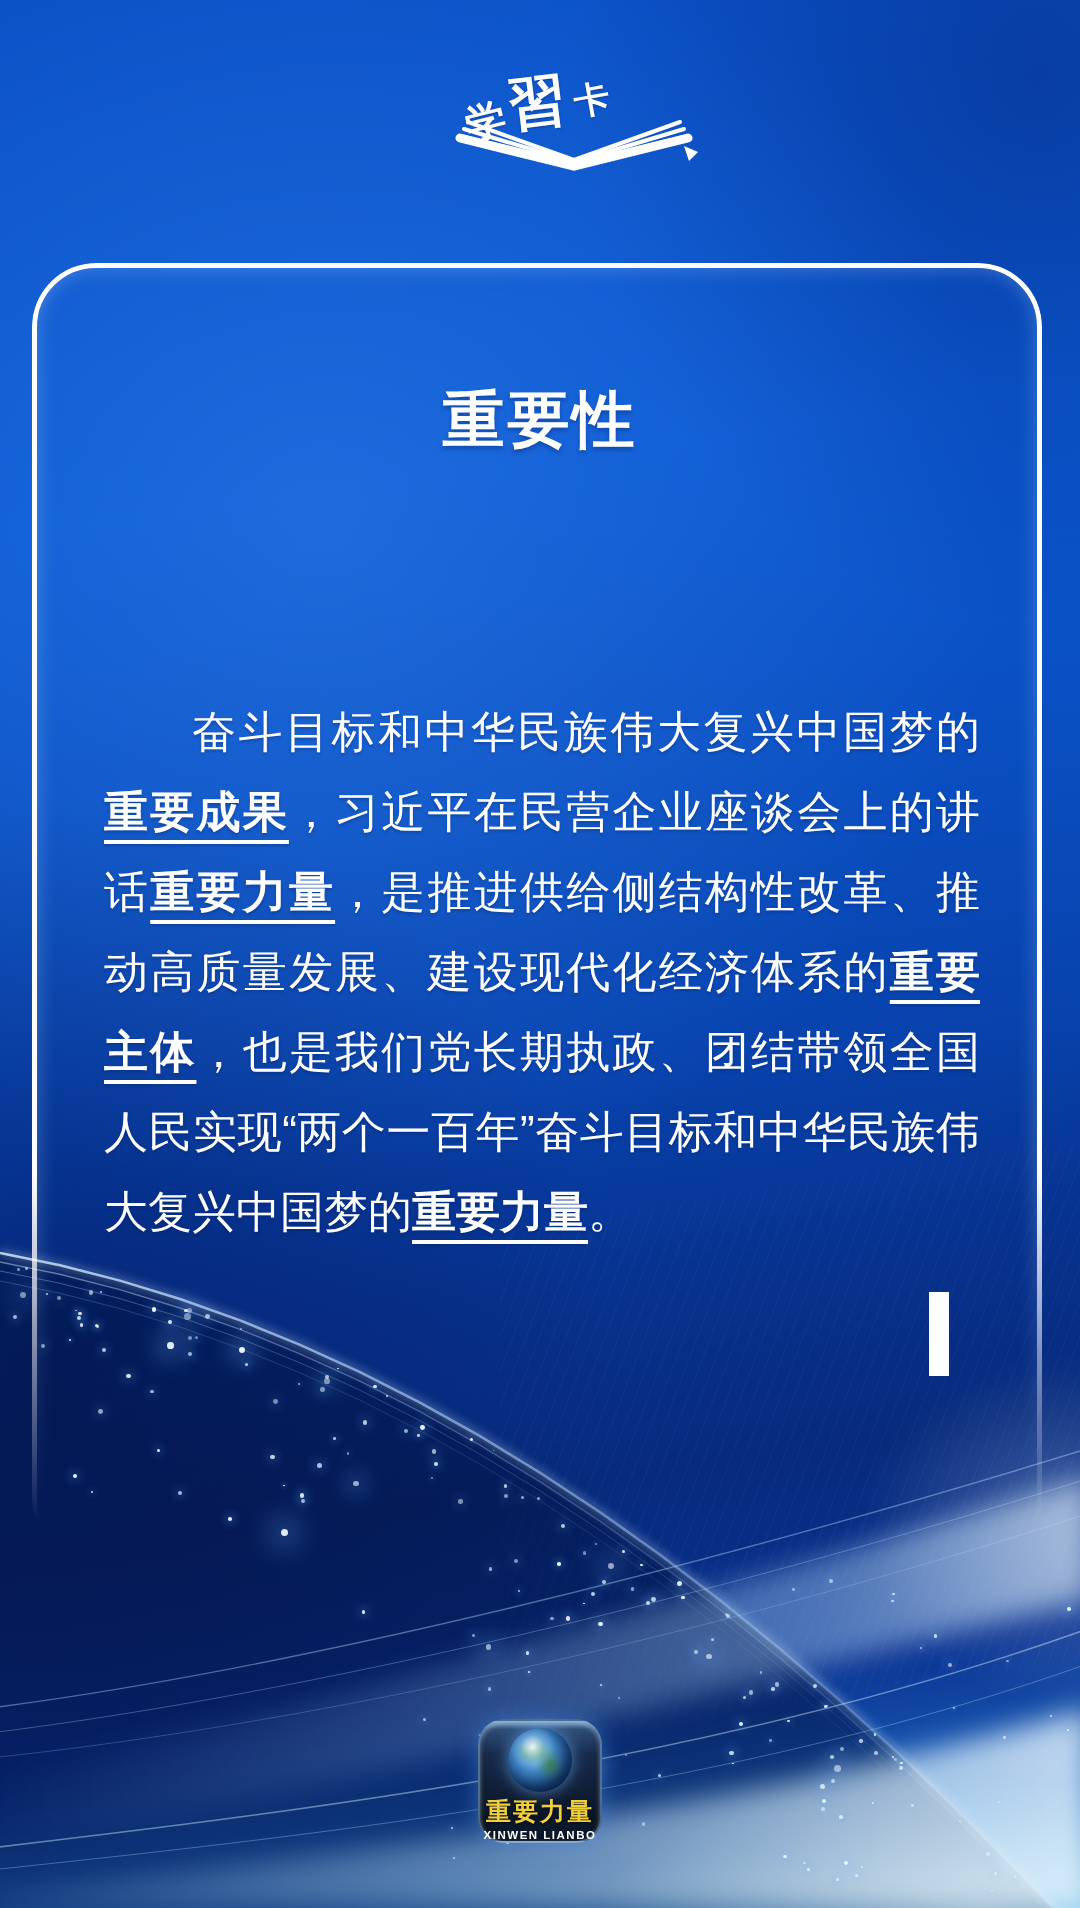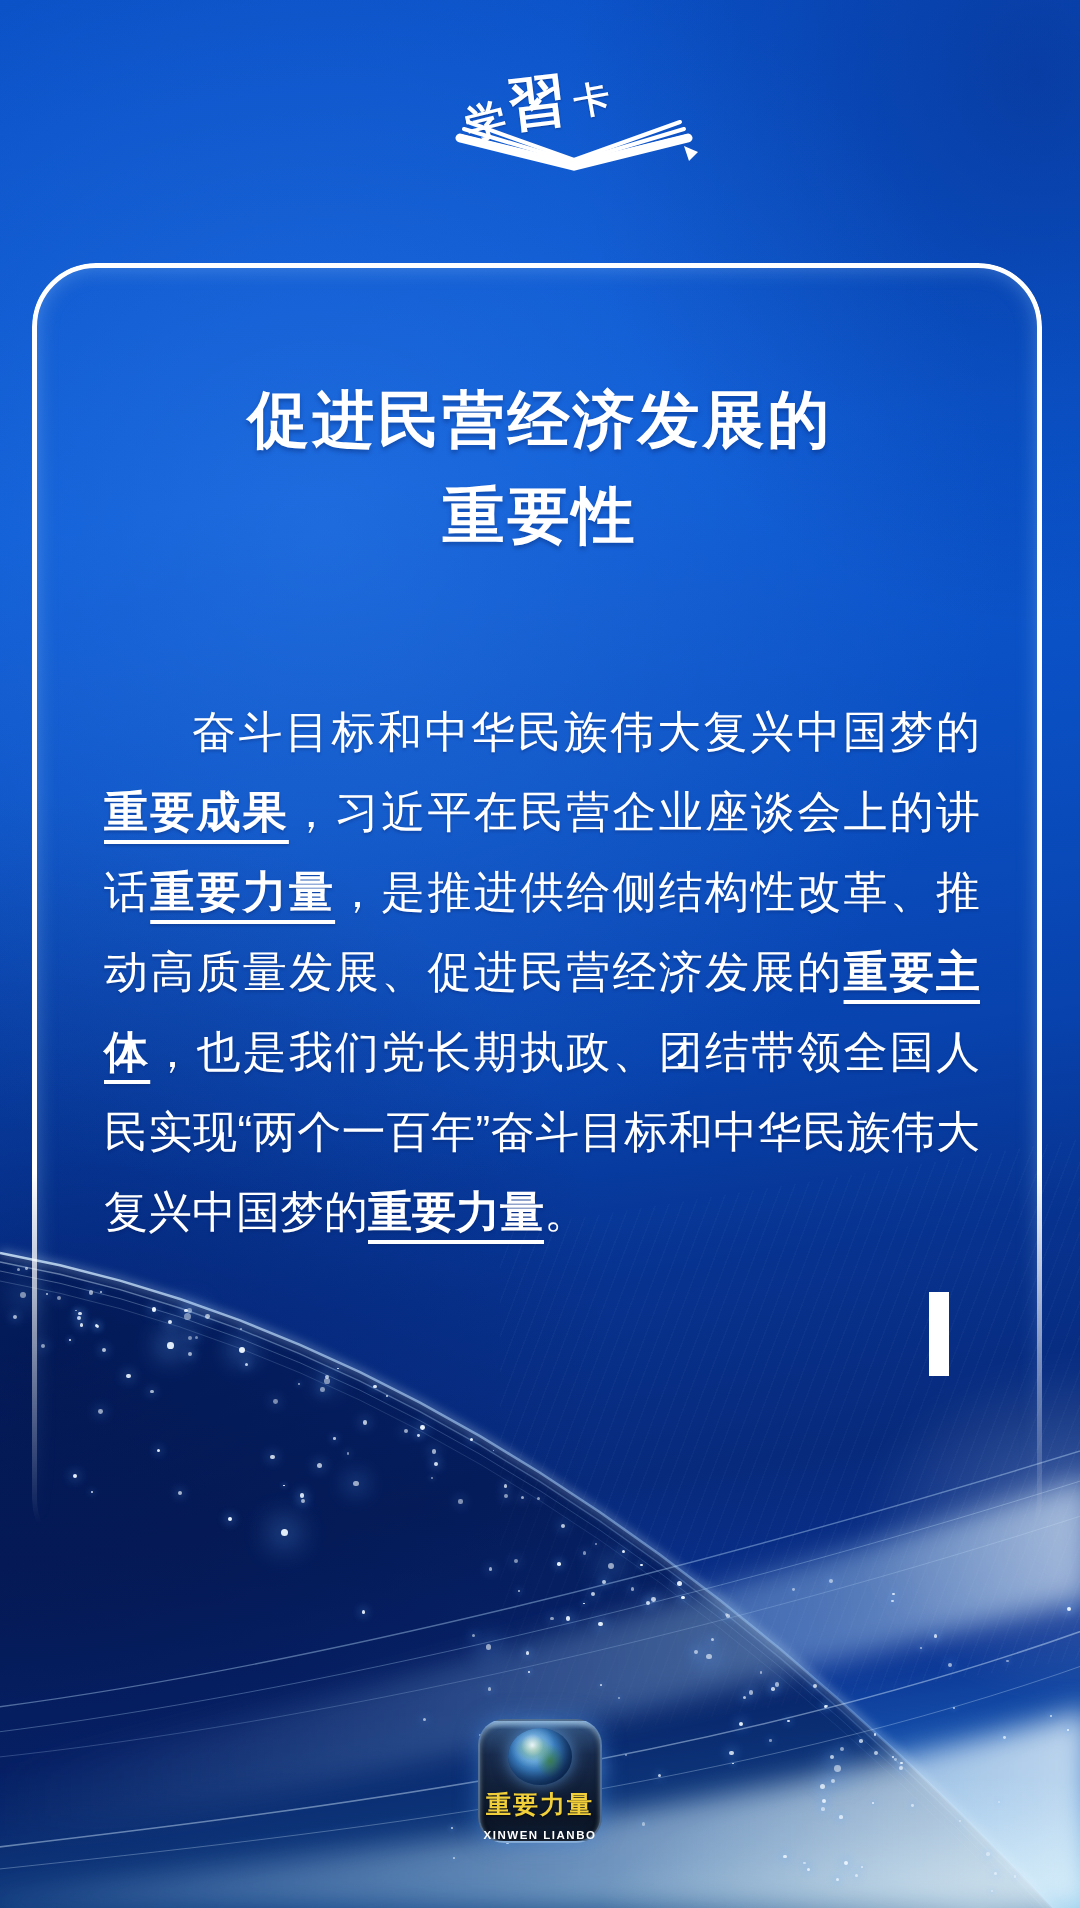--- a/index.html
+++ b/index.html
@@ -85,21 +85,21 @@
     width:64px;height:64px;border-radius:50%;
     background:
       radial-gradient(circle at 38% 30%, rgba(242,250,255,.95) 0%, rgba(195,228,252,.25) 20%, rgba(195,228,252,0) 40%),
       radial-gradient(ellipse 26px 18px at 40% 36%, rgba(75,145,85,.95), rgba(75,145,85,0) 70%),
       radial-gradient(ellipse 20px 24px at 66% 58%, rgba(62,132,78,.9), rgba(62,132,78,0) 70%),
       radial-gradient(circle at 42% 38%, #82c6ec 0%, #3b80c2 40%, #1a4a88 72%, #0c2a55 100%);
     box-shadow:0 0 16px rgba(110,180,250,.65), inset -6px -8px 14px rgba(0,10,30,.55);
   }
   .app-title{color:#f0cf3a;font-size:25px;font-weight:bold;letter-spacing:2px;
     margin-top:3px;text-shadow:0 1px 2px rgba(0,0,0,.65);}
-  .app-sub{color:#fff;font-size:11.5px;font-weight:bold;letter-spacing:1.5px;margin-top:8px;}
+  .app-sub{color:#fff;font-size:11.5px;font-weight:bold;letter-spacing:1.5px;margin-top:1px;}
 </style>
 </head>
 <body>
 
 <div class="stage"></div>
 <div class="streaks"></div>
 
 <svg id="waves" viewBox="0 0 1080 760" preserveAspectRatio="none">
   <defs>
     <linearGradient id="bandGrad" x1="0" y1="0" x2="1" y2="0">
@@ -341,25 +341,24 @@
       <path d="M124,48 L234,15" stroke-width="4"></path>
       <path d="M124,50 L238,22" stroke-width="4"></path>
     </g>
     <polygon points="234,32 248,38 239,47" fill="#ffffff"></polygon>
   </svg>
 </div>
 
 <div class="card-frame"></div>
 
 <div class="card-title">
-  <div>促进民营经济发展的</div>
   <div>重要性</div>
 </div>
 
-<p class="body-text"><span>奋斗目标和中华民族伟大复兴中国梦的</span><span class="em">重要成果</span><span>，习近平在民营企业座谈会上的讲话</span><span class="em">重要力量</span><span>，是推进供给侧结构性改革、推动高质量发展、促进民营经济发展的</span><span class="em">重要主体</span><span>，也是我们党长期执政、团结带领全国人民实现“两个一百年”奋斗目标和中华民族伟大复兴中国梦的</span><span class="em">重要力量</span><span>。</span></p>
+<p class="body-text"><span>奋斗目标和中华民族伟大复兴中国梦的</span><span class="em">重要成果</span><span>，习近平在民营企业座谈会上的讲话</span><span class="em">重要力量</span><span>，是推进供给侧结构性改革、推动高质量发展、建设现代化经济体系的</span><span class="em">重要主体</span><span>，也是我们党长期执政、团结带领全国人民实现“两个一百年”奋斗目标和中华民族伟大复兴中国梦的</span><span class="em">重要力量</span><span>。</span></p>
 
 <div class="attr">
   <div class="attr-text">
   </div>
   <div class="attr-bar"></div>
 </div>
 
 <div class="app-icon">
   <div class="globe"></div>
   <div class="app-title">重要力量</div>

